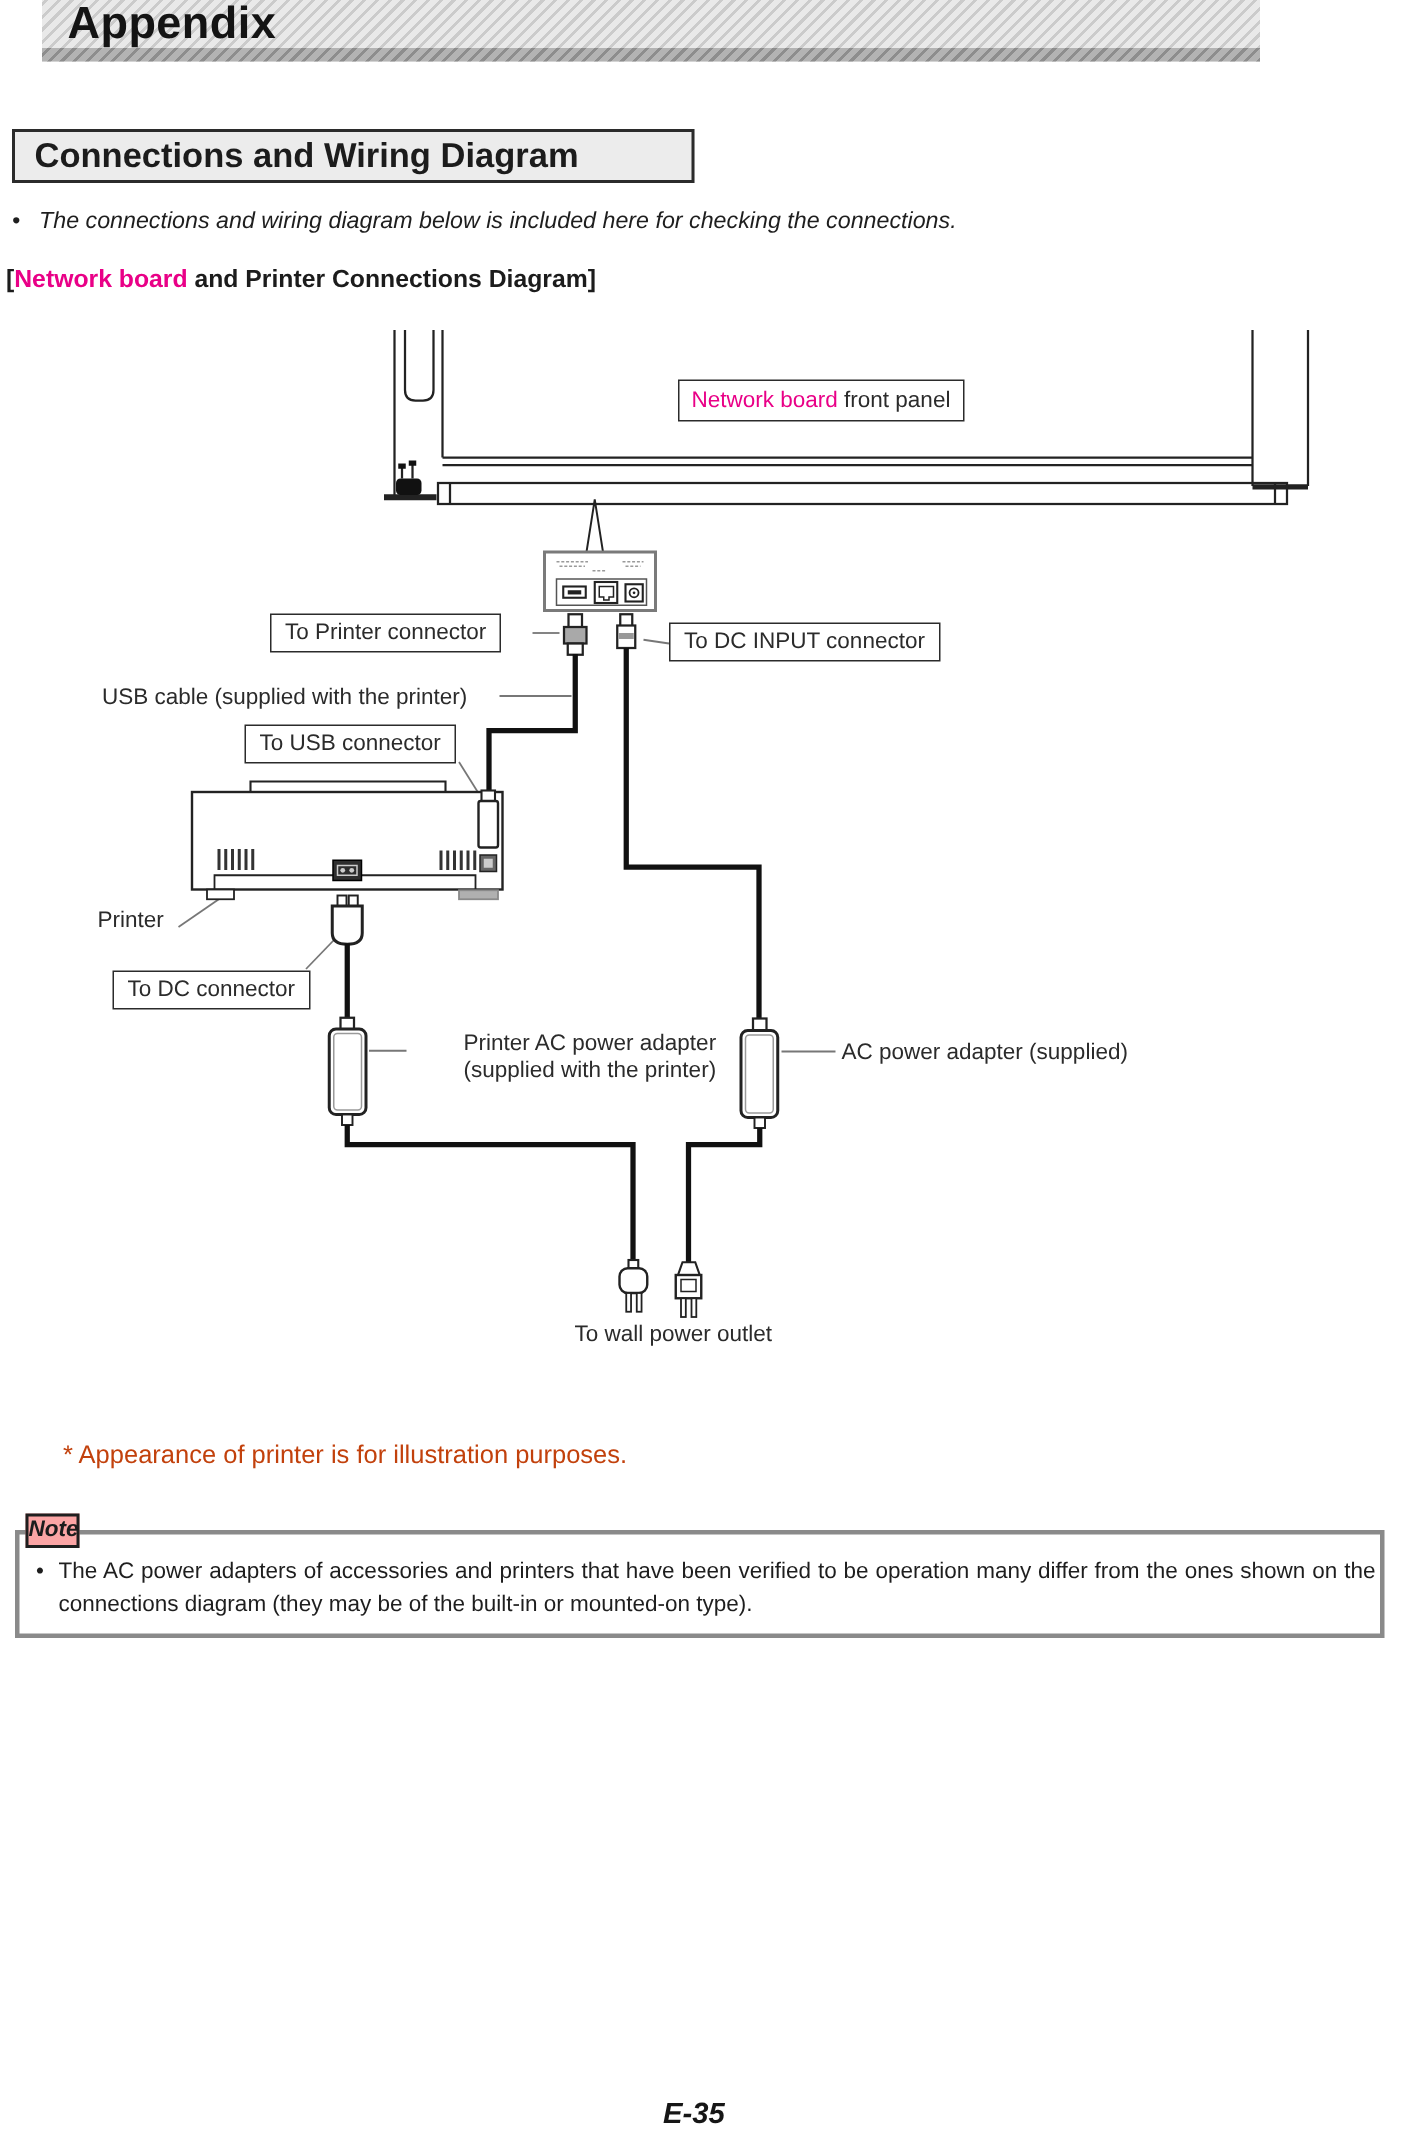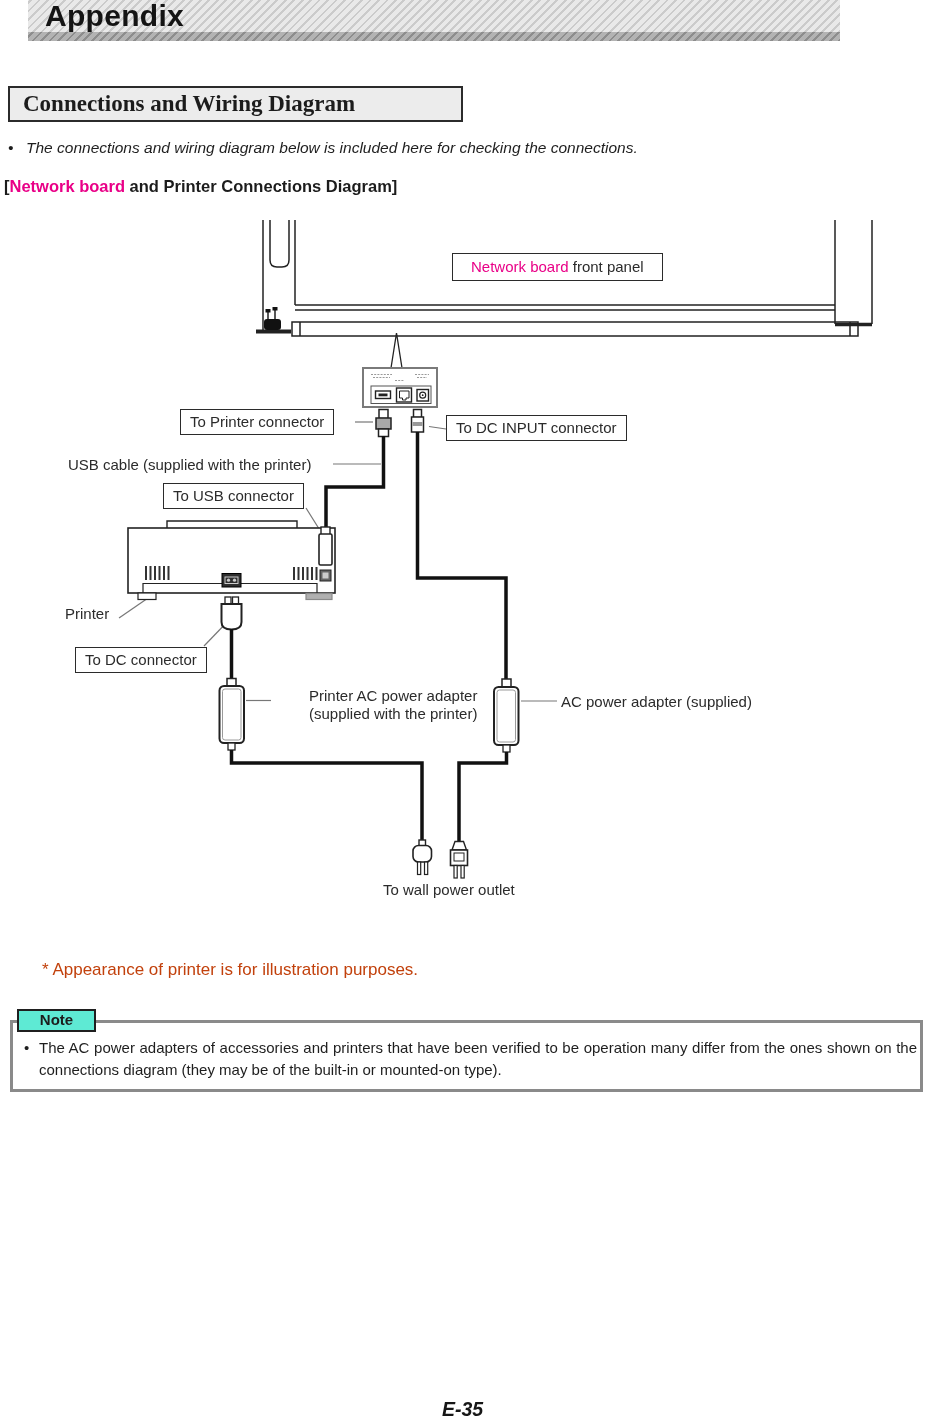--- a/index.html
+++ b/index.html
@@ -22,55 +22,55 @@
   }
   .header-title {
     position:absolute; left:17px; top:-1px; font-size:30px; font-weight:bold;
     color:#141414; letter-spacing:.3px;
   }
 
   .section-title-box {
     left:8px; top:86px; width:455px; height:36px; box-sizing:border-box;
     border:2px solid #2b2b2b; background:#ececec;
     font-size:23px; font-weight:bold; color:#1c1c1c;
-    line-height:31px; padding-left:13px;font-family:Liberation Serif, serif;
+    line-height:31px; padding-left:13px;
   }
 
   .intro-line { left:8px; top:139px; font-size:15.5px; color:#1e1e1e;font-style:italic; }
   .intro-line .bullet { display:inline-block; width:18px; }
 
   .diagram-heading { left:4px; top:177px; font-size:16.5px; font-weight:bold; color:#1c1c1c; }
   .magenta { color:#e90087; }
 
   svg.diagram { left:0; top:0; width:935px; height:1425px; }
 
   .dlabel { position:absolute; font-size:15px; color:#2b2b2b; white-space:nowrap; line-height:18px; }
   .dbox  { border:1.5px solid #2b2b2b; background:#fff; padding:3px 9px; }
 
-  .lbl-panel        { left:452px; top:253px; padding:4px 18px; }
+  .lbl-panel        { left:452px; top:253px; padding:4px 8px; }
   .lbl-to-printer   { left:180px; top:409px; }
   .lbl-to-dcinput   { left:446px; top:415px; }
   .lbl-usb-cable    { left:68px;  top:456px; }
   .lbl-to-usb       { left:163px; top:483px; }
   .lbl-printer      { left:65px;  top:605px; }
   .lbl-to-dc        { left:75px;  top:647px; }
   .lbl-prn-adapter  { left:273px; top:687px; line-height:17.5px;margin-left:36px; }
   .lbl-ac-adapter   { left:561px; top:693px; }
   .lbl-wall-outlet  { left:383px; top:881px; }
 
   .footnote { left:4px; top:960px; font-size:17px; color:#c2410c;margin-left:38px; }
 
   .note-outline {
     left:10px; top:1020px; width:913px; height:72px; box-sizing:border-box;
     border:3px solid #8a8a8a; background:#fff;
   }
   .note-tab {
-    left:17px; top:1009px; width:79px; height:23px; box-sizing:border-box;
-    background:#5eead4; border:2px solid #1f1f1f;
-    font-size:15px; font-weight:bold; text-align:center; line-height:18px; color:#1c1c1c;
+    left:17px; top:1009px; width:36px; height:23px; box-sizing:border-box;
+    background:#fca5a5; border:2px solid #1f1f1f;
+    font-size:15px; font-weight:bold; text-align:center; line-height:18px; color:#1c1c1c;font-style:italic;
   }
   .note-body {
     left:24px; top:1037px; width:893px; font-size:15px; line-height:21.5px;
     display:flex; color:#1e1e1e;
   }
   .note-body .bullet { flex:0 0 15px; }
   .note-body .txt { flex:1; text-align:justify; }
 
   .page-number {
     left:442px; top:1398px; font-size:19.5px; font-weight:bold; font-style:italic; color:#161616;

